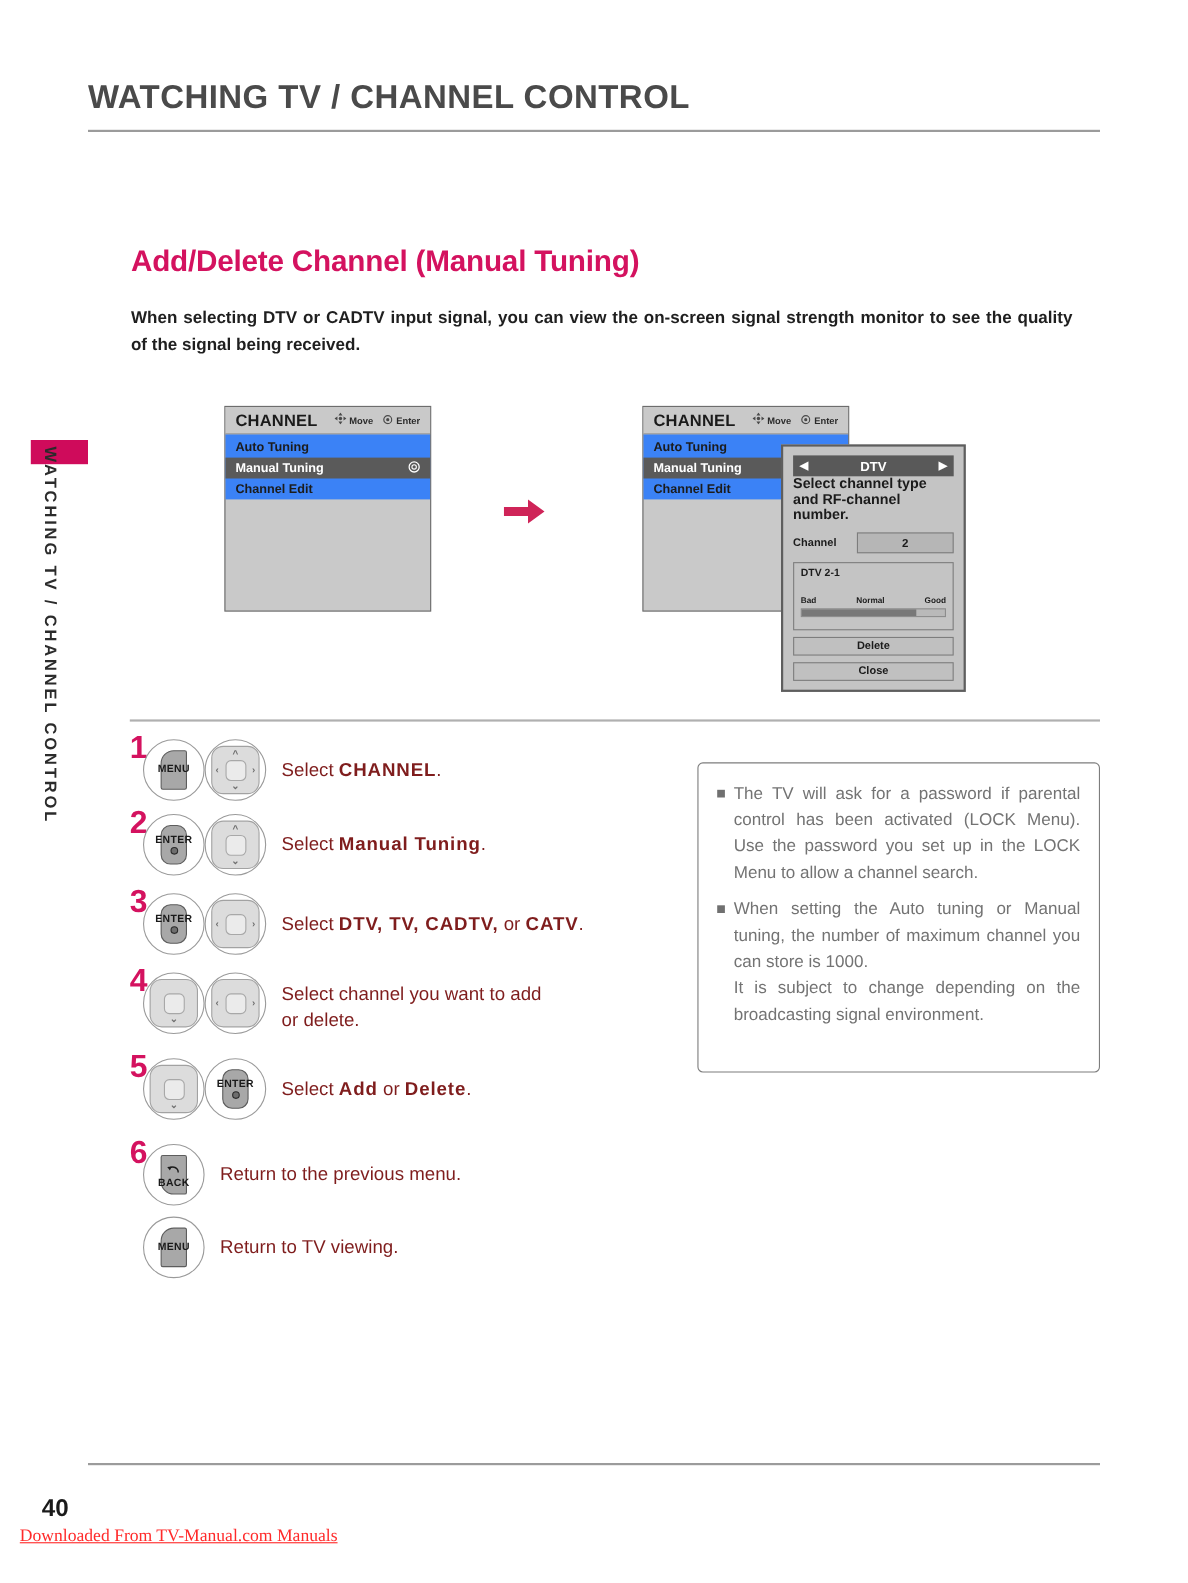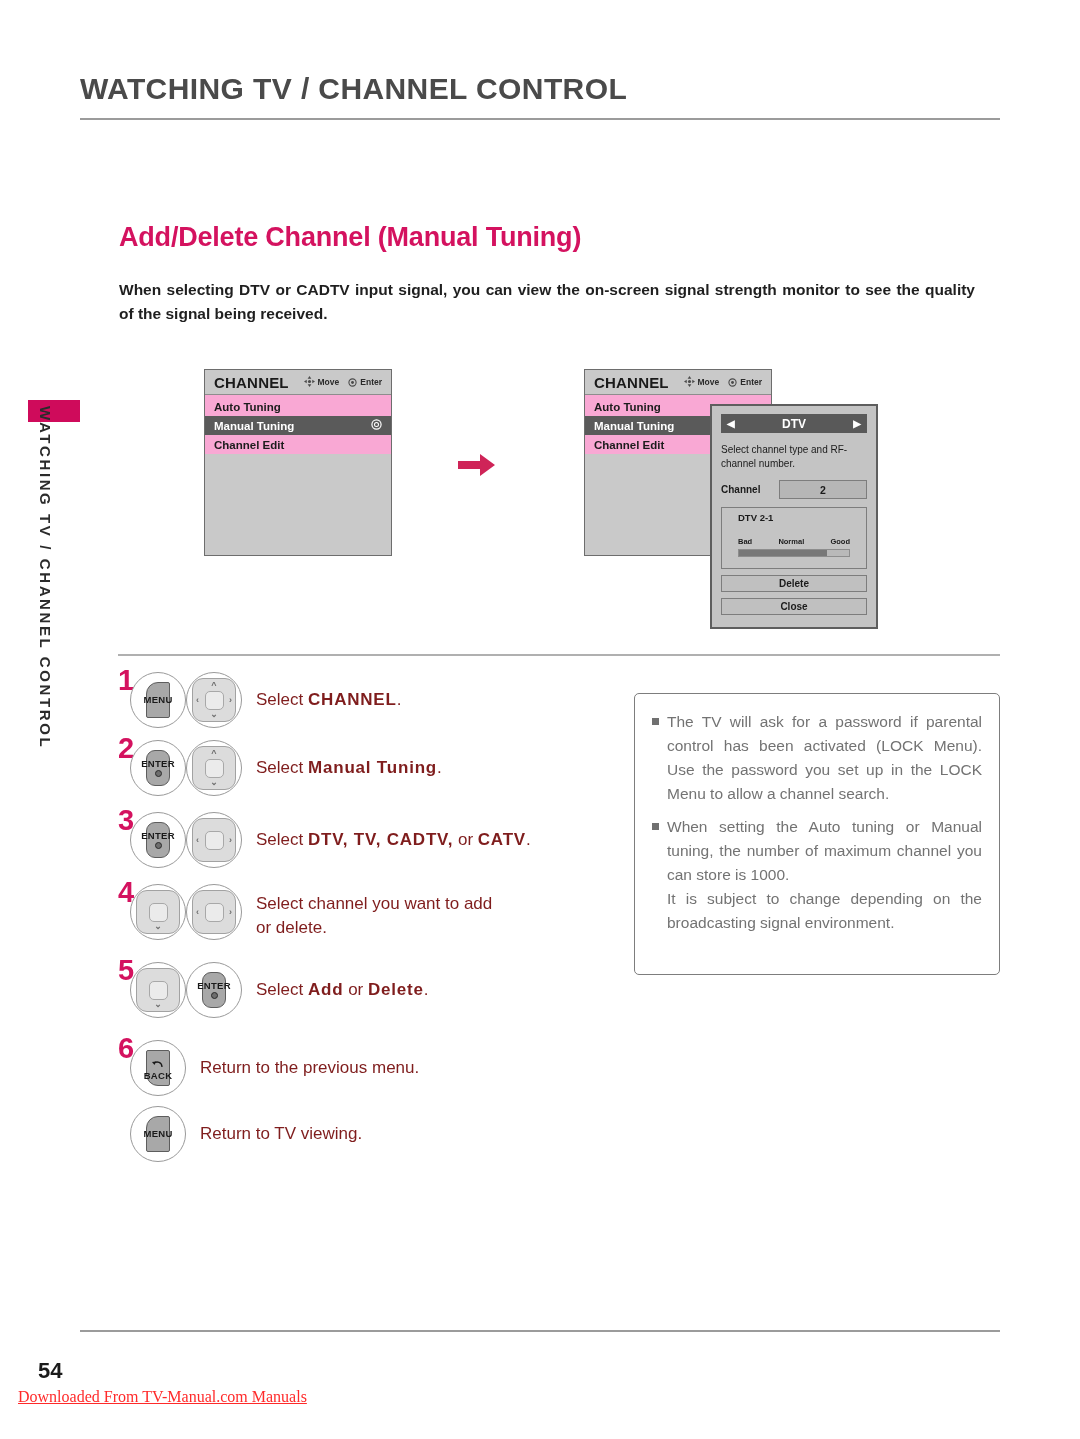--- a/index.html
+++ b/index.html
@@ -52,21 +52,21 @@
   .osd { position: absolute; border: 1px solid #6d6d6d; background: #c9c9c9; }
   .osd-head {
     height: 25px; background: #c9c9c9;
     border-bottom: 1px solid #8d8d8d;
     display: flex; align-items: center; padding: 0 9px;
   }
   .osd-title { font-size: 15px; font-weight: 700; color: #1a1a1a; letter-spacing: 0.2px; }
   .osd-hint { margin-left: auto; display: flex; align-items: flex-start; gap: 9px; }
   .hint-grp { display: flex; align-items: center; gap: 3px; }
   .hint-lbl { font-size: 8.5px; font-weight: 700; color: #2b2b2b; }
-  .osd-body { background: #f9a8d4; padding-top: 2px; }
+  .osd-body { background: #3b82f6; padding-top: 2px; }
   .osd-row {
     height: 19px; display: flex; align-items: center;
     padding: 0 9px; font-size: 11.5px; font-weight: 700; color: #1c1c1c;
   }
   .osd-row.sel { background: #5a5a5a; color: #ffffff; }
   .osd-row .radio { margin-left: auto; }
 
   
   #osd-one { left: 204px; top: 369px; width: 188px; height: 187px; }
   
@@ -76,31 +76,31 @@
   .dtv-dialog {
     position: absolute; left: 710px; top: 404px; width: 168px; height: 225px;
     background: #c4c4c4; border: 2px solid #5e5e5e; padding: 8px 9px;
   }
   .dtv-bar {
     height: 19px; background: #595959; color: #fff;
     display: flex; align-items: center; justify-content: space-between;
     padding: 0 6px; font-size: 12px; font-weight: 700;
   }
   .dtv-bar .caret { font-size: 10px; line-height: 1; }
-  .dtv-instr { margin-top: 10px; font-size: 10px; font-weight: 400; color: #1b1b1b; line-height: 14px; }
+  .dtv-instr { margin-top: 0; font-size: 13px; font-weight: 700; color: #1b1b1b; line-height: 14px; }
   .dtv-chan-row { margin-top: 9px; display: flex; align-items: center; }
   .dtv-chan-lbl { font-size: 10px; font-weight: 700; color: #1b1b1b; }
   .dtv-chan-val {
     margin-left: auto; width: 88px; height: 19px; background: #b6b6b6;
     border: 1px solid #7d7d7d; display: flex; align-items: center;
     justify-content: center; font-size: 10.5px; font-weight: 700; color: #1b1b1b;
   }
   .sig-box {
     margin-top: 8px; height: 62px; background: #c4c4c4;
-    border: 1px solid #7d7d7d; padding: 4px 16px;
+    border: 1px solid #7d7d7d; padding: 4px 6px;
   }
   .sig-name { font-size: 9.5px; font-weight: 700; color: #1b1b1b; }
   .sig-scale { display: flex; justify-content: space-between; margin-top: 14px; }
   .sig-scale span { font-size: 7.5px; font-weight: 700; color: #1b1b1b; }
   .sig-track {
     margin-top: 3px; height: 8px; background: #b9b9b9; border: 1px solid #8d8d8d;
   }
   .sig-fill { height: 100%; background: #787878; }
   .dtv-btn {
     margin-top: 6px; height: 17px; background: #c0c0c0; border: 1px solid #7d7d7d;
@@ -471,16 +471,16 @@
     <div class="note-item">
       <div class="note-bullet"></div>
       <div class="note-text">
         <span>When setting the Auto tuning or Manual tuning, the number of maximum channel you can store is 1000.</span>
         <span class="sub">It is subject to change depending on the broadcasting signal environment.</span>
       </div>
     </div>
   </div>
 
   <div class="bottom-rule"></div>
-  <div class="page-num">54</div>
+  <div class="page-num">40</div>
   <div class="dl-note">Downloaded From TV-Manual.com Manuals</div>
 
 </div>
 
 </body></html>

